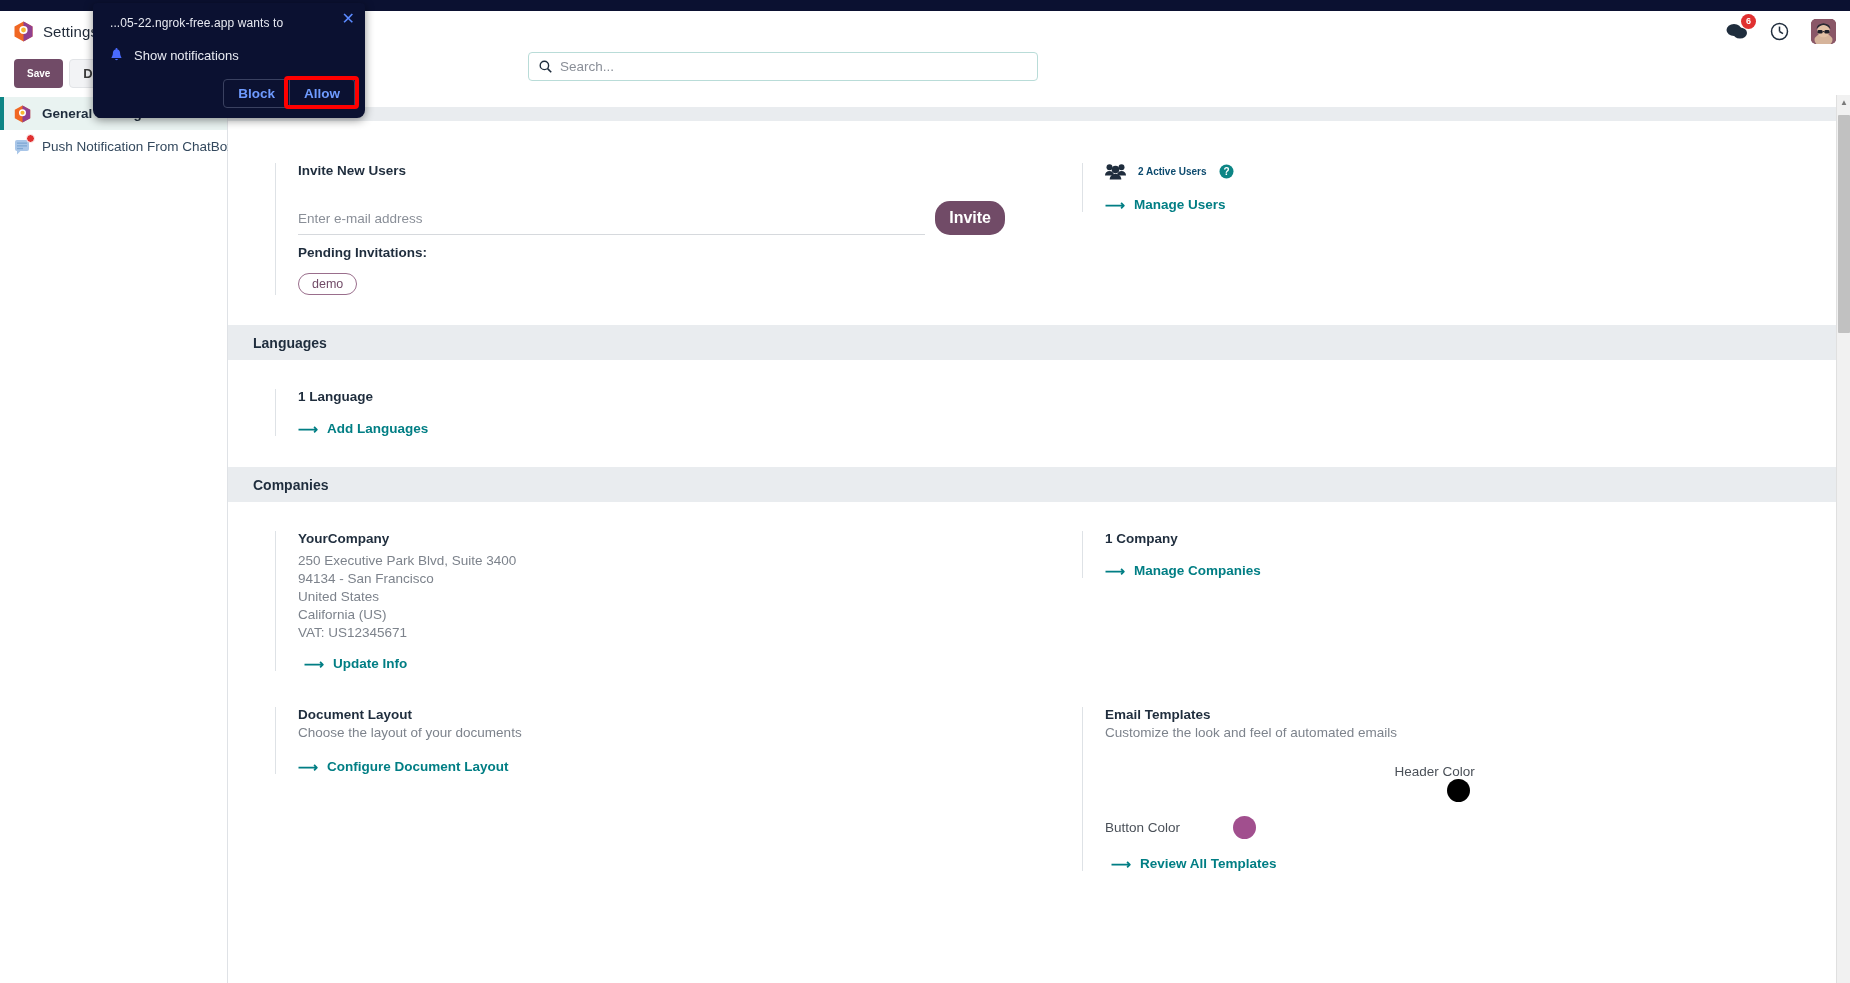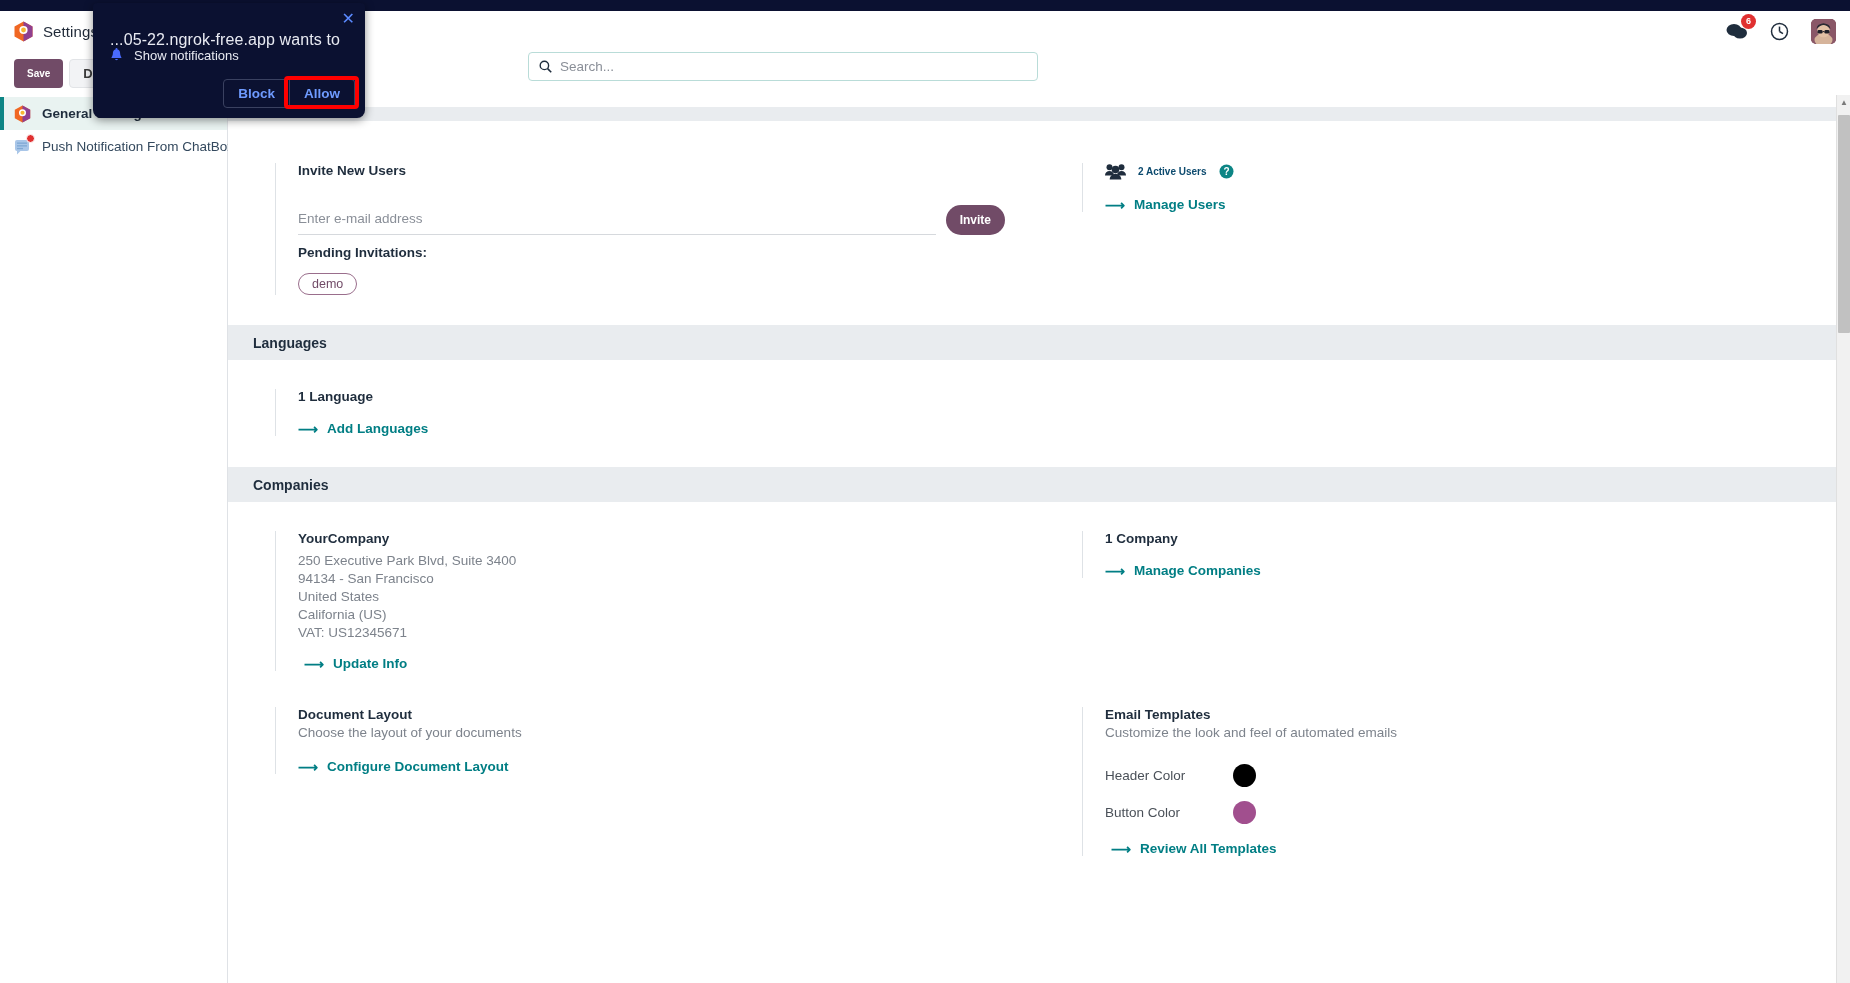--- a/index.html
+++ b/index.html
@@ -144,21 +144,21 @@
   }
   .email-input {
     flex: 1; border: none; border-bottom: 1px solid #d6d9dd;
     font-size: 13.5px; color: #8a8f98; padding: 6px 0 8px 0;
     font-family: "Liberation Sans", sans-serif; background: transparent;
     outline: none;
   }
   .email-input::placeholder { color: #8a8f98; }
   .btn-invite {
     background: #714b67; color:#fff; border:none; border-radius: 15px;
-    padding: 8px 14px; font-size: 12px; font-weight:700; cursor:pointer;
+    padding: 8px 14px; font-size: 16px; font-weight:700; cursor:pointer;
     font-family: "Liberation Sans", sans-serif;
   }
   .pending-label { font-size: 13.5px; font-weight:700; color:#1f2d3d; margin-top: 10px; }
   .chip {
     display:inline-block; margin-top: 13px;
     border: 1px solid #9a6e8c; color:#714b67;
     border-radius: 12px; padding: 3px 13px; font-size: 12.5px;
     background: #fff; cursor: pointer;
   }
 
@@ -201,22 +201,22 @@
 
   
   .perm-popup {
     position: absolute; top: 3px; left: 93px;
     width: 272px; height: 115px;
     background: #0b1131; border-radius: 4px 4px 8px 8px;
     box-shadow: 0 2px 10px rgba(0,0,0,.45);
     color: #e8eaf2; z-index: 60;
   }
   .perm-title {
-    position:absolute; top: 28px; left: 17px;
-    font-size: 16px; color: #e8eaf2; letter-spacing: .1px;
+    position:absolute; top: 13px; left: 17px;
+    font-size: 12px; color: #e8eaf2; letter-spacing: .1px;
   }
   .perm-close {
     position:absolute; top: 8px; right: 10px;
     color: #5b8aff; font-size: 16px; cursor:pointer; line-height: 1;
   }
   .perm-body {
     position:absolute; top: 45px; left: 17px;
     display:flex; align-items:center; gap: 11px;
   }
   .bell { width: 13px; height: 15px; flex:none; }
@@ -434,21 +434,21 @@
             <div class="link-row" style="margin-top:19px;">
               <span class="arrow">⟶</span>
               <span>Configure Document Layout</span>
             </div>
           </div>
         </div>
         <div class="col">
           <div class="col-inner">
             <div class="s-title">Email Templates</div>
             <div class="s-desc">Customize the look and feel of automated emails</div>
-            <div class="color-row" style="margin-top:24px;">
+            <div class="color-row" style="margin-top:24px;flex-direction:column;">
               <span class="color-label">Header Color</span>
               <span class="swatch" id="hdr-swatch" style="background: rgb(0, 0, 0);"></span>
             </div>
             <div class="color-row">
               <span class="color-label">Button Color</span>
               <span class="swatch" id="btn-swatch" style="background: rgb(161, 79, 142);"></span>
             </div>
             <div class="link-row" style="margin-top:17px; padding-left:6px;">
               <span class="arrow">⟶</span>
               <span>Review All Templates</span>

